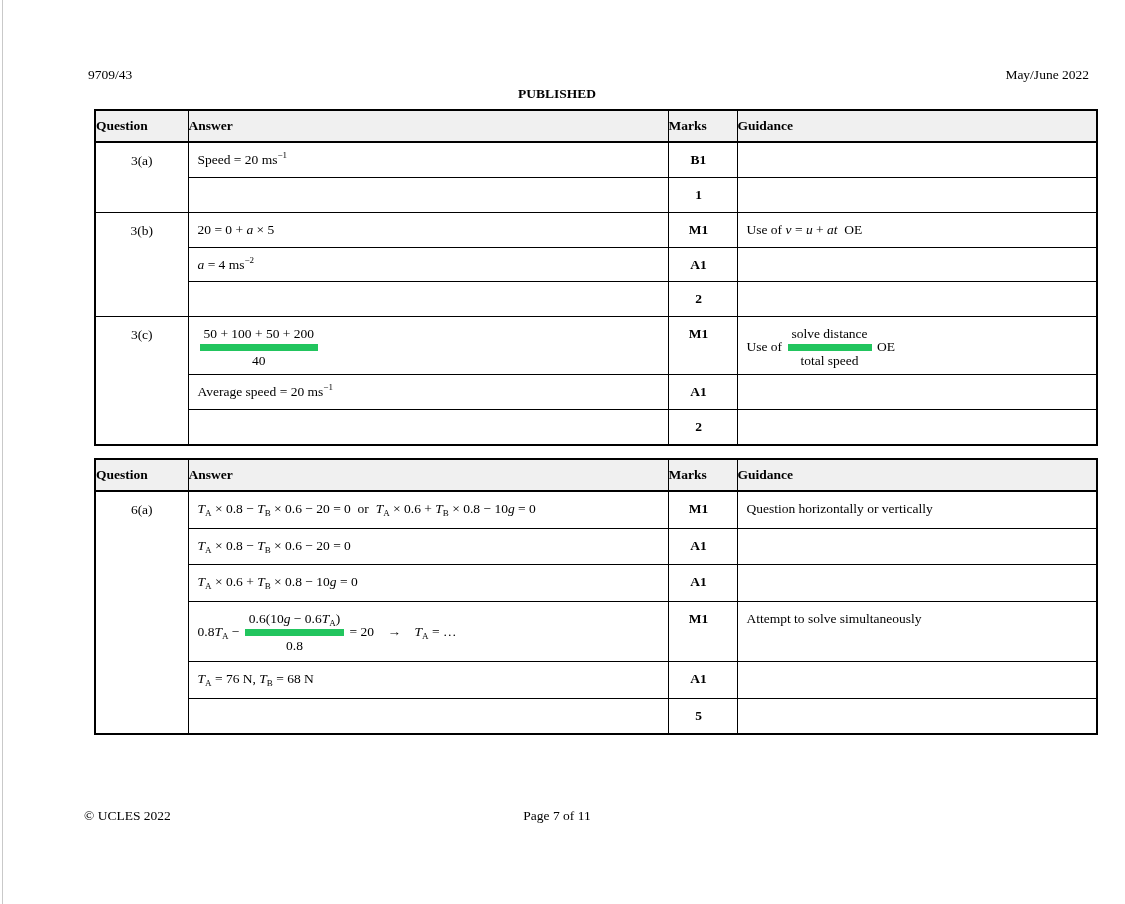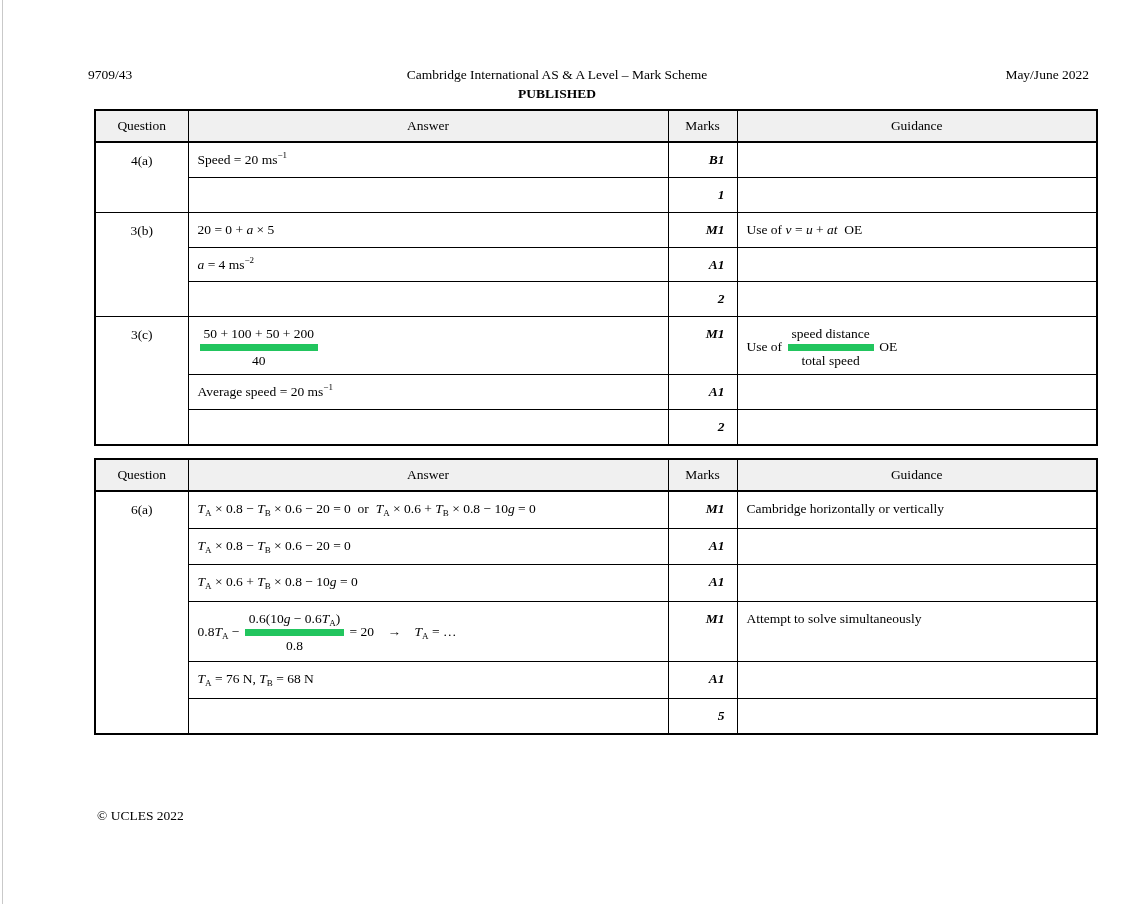--- a/index.html
+++ b/index.html
@@ -20,66 +20,65 @@
   table.mark-table {
     position:absolute; left:94px; width:1002px;
     border-collapse:collapse; table-layout:fixed;
     border:2px solid #000;
     font-size:13.5px;
   }
   #table1 { top:109px; }
   #table2 { top:458px; }
   .mark-table th, .mark-table td { border:1px solid #000; line-height:1.25; }
   .mark-table th {
-    background:#f0f0f0; font-weight:normal; text-align:center;
+    background:#f0f0f0; font-weight:bold; text-align:left;
     height:30px; border-bottom:2px solid #000; vertical-align:middle;
   }
   td.q { text-align:center; vertical-align:top; padding-top:10px; }
   td.a { vertical-align:top; padding:9px 8px 4px 9px; }
-  td.m { vertical-align:top; text-align:right; padding:9px 12px 4px 4px; font-weight:bold;font-style:italic; }
+  td.m { vertical-align:top; text-align:center; padding:9px 12px 4px 4px; font-weight:bold; }
   td.g { vertical-align:top; padding:9px 8px 4px 9px; }
 
   i { font-style:italic; }
   sub { font-size:9px; line-height:0; vertical-align:baseline; position:relative; top:3px; }
   sup { font-size:9px; line-height:0; vertical-align:baseline; position:relative; top:-6px; }
 
   .frac { display:inline-block; vertical-align:middle; text-align:center; margin:0 2px; }
   .frac .num { display:block; border-bottom:7px solid #22c55e; padding:0 4px 2px 4px; }
   .frac .den { display:block; padding-top:2px; }
 
-  .footer-left   { position:absolute; left:97px; top:808px;text-align:right; }
+  .footer-left   { position:absolute; left:84px; top:808px;text-align:right; }
   .footer-center { position:absolute; left:0; right:0; top:808px; text-align:center; }
 </style>
 </head>
 <body>
 
 <div class="page">
   <div class="edge-line"></div>
 
   <div class="doc-code">9709/43</div>
-  <div class="doc-title">Cambridge International AS &amp; A Level – Mark Scheme</div>
   <div class="doc-published">PUBLISHED</div>
   <div class="doc-session">May/June 2022</div>
 
   <table class="mark-table" id="table1">
     <colgroup>
         <col style="width:93px">
         <col style="width:480px">
         <col style="width:69px">
         <col style="width:360px">
       </colgroup>
     <tbody>
         <tr style="height:32px">
       <th>Question</th>
       <th>Answer</th>
       <th>Marks</th>
       <th>Guidance</th>
     </tr>
     <tr style="height:35px">
-      <td class="q" rowspan="2">4(a)</td>
+      <td class="q" rowspan="2">3(a)</td>
       <td class="a">Speed = 20 ms<sup>−1</sup></td>
       <td class="m">B1</td>
       <td class="g"></td>
     </tr>
     <tr style="height:35px">
       <td class="a"></td>
       <td class="m">1</td>
       <td class="g"></td>
     </tr>
     <tr style="height:35px">
@@ -95,21 +94,21 @@
     </tr>
     <tr style="height:35px">
       <td class="a"></td>
       <td class="m">2</td>
       <td class="g"></td>
     </tr>
     <tr style="height:55px">
       <td class="q" rowspan="3">3(c)</td>
       <td class="a"><span class="frac"><span class="num">50 + 100 + 50 + 200</span><span class="den">40</span></span></td>
       <td class="m">M1</td>
-      <td class="g">Use of <span class="frac"><span class="num">speed distance</span><span class="den">total speed</span></span> OE</td>
+      <td class="g">Use of <span class="frac"><span class="num">solve distance</span><span class="den">total speed</span></span> OE</td>
     </tr>
     <tr style="height:35px">
       <td class="a">Average speed = 20 ms<sup>−1</sup></td>
       <td class="m">A1</td>
       <td class="g"></td>
     </tr>
     <tr style="height:35px">
       <td class="a"></td>
       <td class="m">2</td>
       <td class="g"></td>
@@ -128,21 +127,21 @@
         <tr style="height:32px">
       <th>Question</th>
       <th>Answer</th>
       <th>Marks</th>
       <th>Guidance</th>
     </tr>
     <tr style="height:37px">
       <td class="q" rowspan="6">6(a)</td>
       <td class="a"><i>T</i><sub>A</sub> × 0.8 − <i>T</i><sub>B</sub> × 0.6 − 20 = 0 or <i>T</i><sub>A</sub> × 0.6 + <i>T</i><sub>B</sub> × 0.8 − 10<i>g</i> = 0</td>
       <td class="m">M1</td>
-      <td class="g">Cambridge horizontally or vertically</td>
+      <td class="g">Question horizontally or vertically</td>
     </tr>
     <tr style="height:36px">
       <td class="a"><i>T</i><sub>A</sub> × 0.8 − <i>T</i><sub>B</sub> × 0.6 − 20 = 0</td>
       <td class="m">A1</td>
       <td class="g"></td>
     </tr>
     <tr style="height:37px">
       <td class="a"><i>T</i><sub>A</sub> × 0.6 + <i>T</i><sub>B</sub> × 0.8 − 10<i>g</i> = 0</td>
       <td class="m">A1</td>
       <td class="g"></td>
@@ -159,13 +158,14 @@
     </tr>
     <tr style="height:36px">
       <td class="a"></td>
       <td class="m">5</td>
       <td class="g"></td>
     </tr>
   </tbody>
     </table>
 
   <div class="footer-left">© UCLES 2022</div>
+  <div class="footer-center">Page 7 of 11</div>
 </div>
 
 </body></html>

